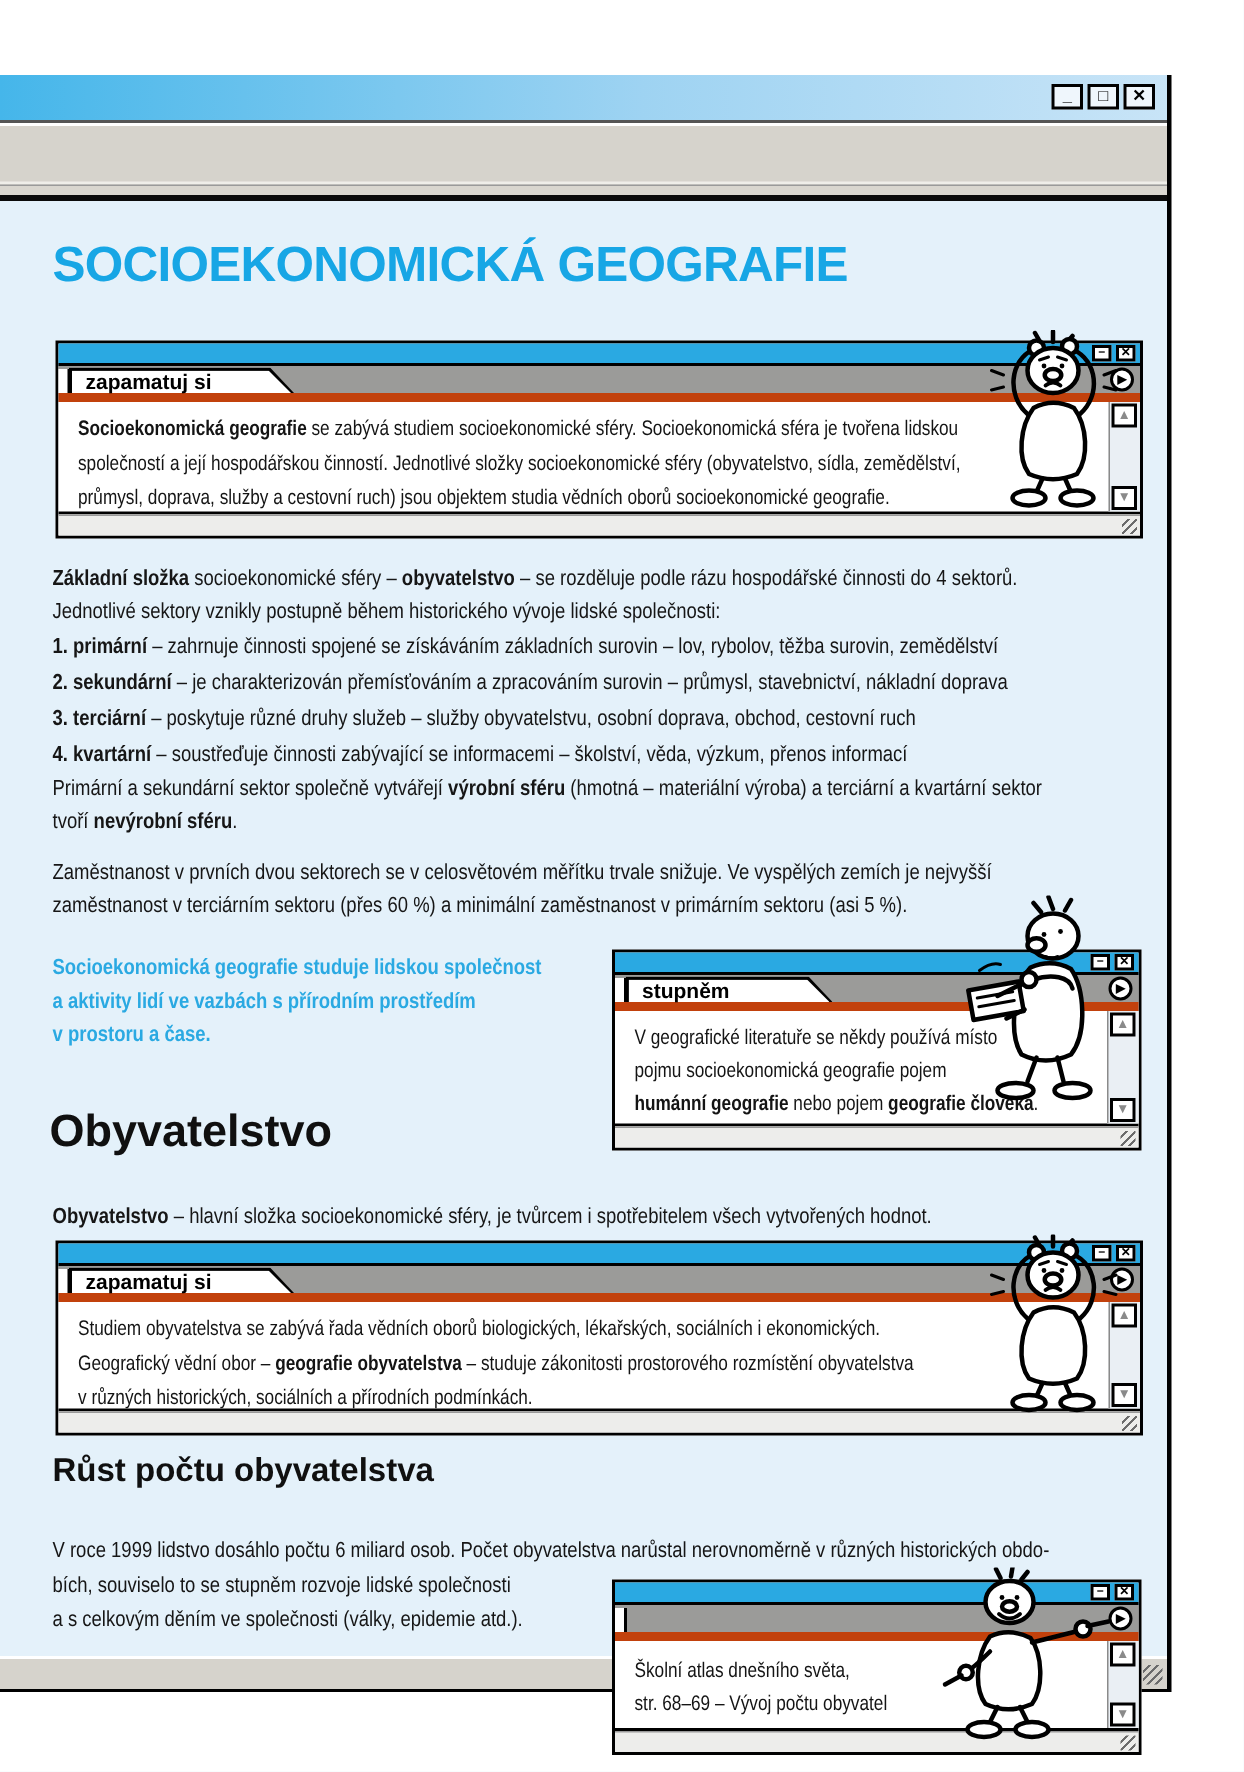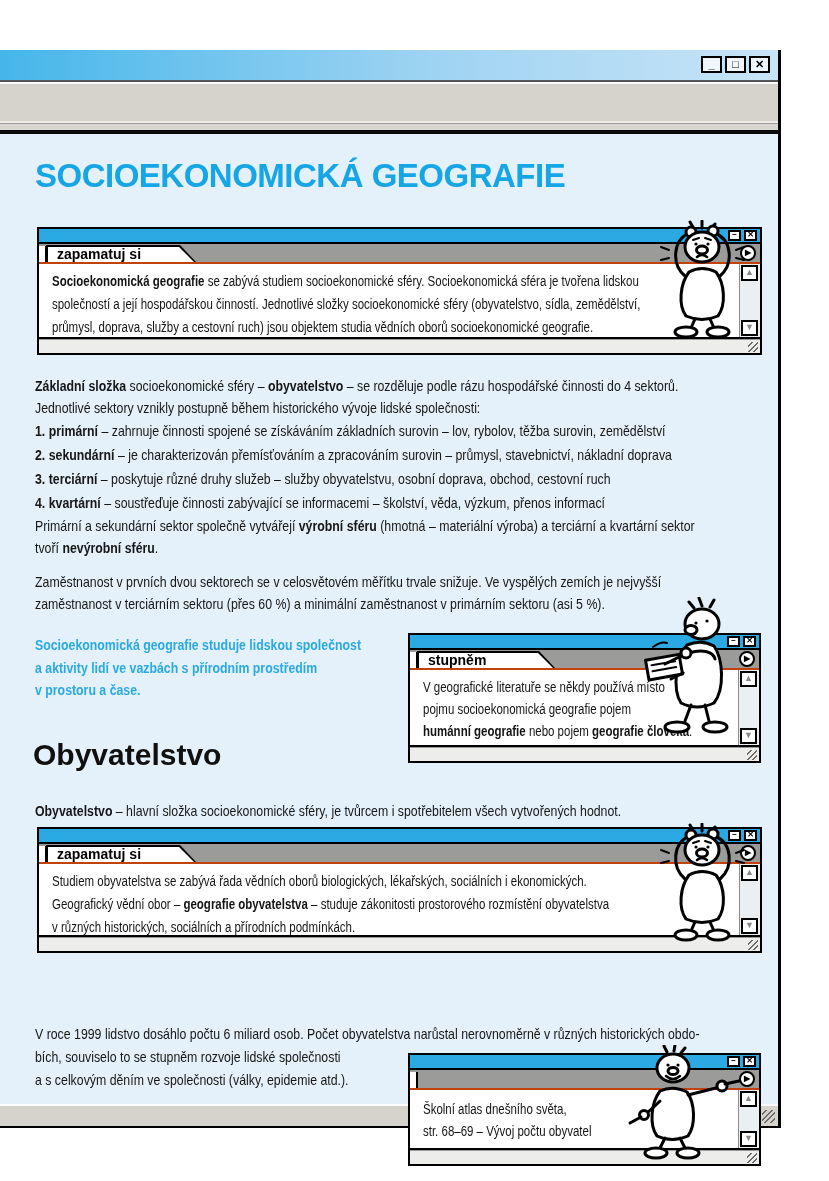--- a/index.html
+++ b/index.html
@@ -31,21 +31,21 @@
   .flow.list{line-height:24px;}
   .flow.blue{color:#2AA9E2;font-weight:700;line-height:22.5px;}
   .rich .b{font-weight:700;}
 
   
   .mwin{position:absolute;border:2px solid #000;background:#fff;z-index:3;}
   .mw-top{height:13px;background:#2AA9E2;border-bottom:2px solid #000;position:relative;}
   .mw-btns{position:absolute;top:1px;right:3px;display:flex;gap:3px;}
   .mw-sq{width:13px;height:11px;background:#fff;border:2px solid #000;box-sizing:border-box;
          font:700 8px/6px "Liberation Sans",sans-serif;text-align:center;color:#000;}
-  .mw-bar{height:18px;background:#9B9B99;border-bottom:2px solid #c2410c;position:relative;}
+  .mw-bar{height:18px;background:#9B9B99;border-bottom:6px solid #c2410c;position:relative;}
   .mw-notch{position:absolute;left:0;top:2px;width:6px;height:16px;background:#fff;border-right:2px solid #000;}
   .tabwrap{position:absolute;left:7px;top:1px;height:17px;}
   .tab-outer{position:absolute;left:0;top:0;width:100%;height:100%;background:#000;
              clip-path:polygon(0 0,calc(100% - 16px) 0,100% 100%,0 100%);}
   .tab-inner{position:absolute;left:2px;top:2px;width:calc(100% - 4px);height:calc(100% - 2px);background:#fff;
              clip-path:polygon(0 0,calc(100% - 15px) 0,100% 100%,0 100%);}
   .tab-label{position:absolute;left:11px;top:1px;font:700 14px/16px "Liberation Sans",sans-serif;color:#000;}
   .mw-more{position:absolute;right:4px;top:1px;width:16px;height:16px;border-radius:50%;background:#fff;
            border:2px solid #000;box-sizing:border-box;text-align:center;font:700 8px/12px "Liberation Sans",sans-serif;color:#000;}
   .mw-body{position:relative;background:#fff;border-bottom:2px solid #000;}
@@ -244,20 +244,21 @@
           <path d="M42 37 q5 -4 10 0" fill="none" stroke-width="2.5"></path>
           <path d="M34 52 Q47 45 61 52 C70 64 71 85 63 96 Q47 103 31 96 C23 85 25 64 34 52 Z"></path>
           <path d="M40 99 L36 108 M55 99 L59 108" fill="none"></path>
           <ellipse cx="31" cy="112" rx="11" ry="5"></ellipse>
             <ellipse cx="63" cy="112" rx="11" ry="5"></ellipse>
           <path d="M14 30 l-8 -3 M14 38 l-8 2 M81 30 l8 -3 M81 38 l8 2" fill="none" stroke-width="2"></path>
         </g>
       </svg>
     </div>
 
+    <div class="h3" style="top:833px;">Růst počtu obyvatelstva</div>
     <div class="flow rich" style="top:889px;line-height:23px;"><span>V roce 1999 lidstvo dosáhlo počtu 6 miliard osob. Počet obyvatelstva narůstal nerovnoměrně v různých historických obdo-</span><br><span>bích, souviselo to se stupněm rozvoje lidské společnosti</span><br><span>a s celkovým děním ve společnosti (války, epidemie atd.).</span></div>
 
     <div class="mwin" style="left:408px;top:919px;width:349px;z-index:8;">
       <div class="mw-top">
         <div class="mw-btns">
           <div class="mw-sq">−</div>
           <div class="mw-sq">✕</div>
         </div>
       </div>
       <div class="mw-bar">

